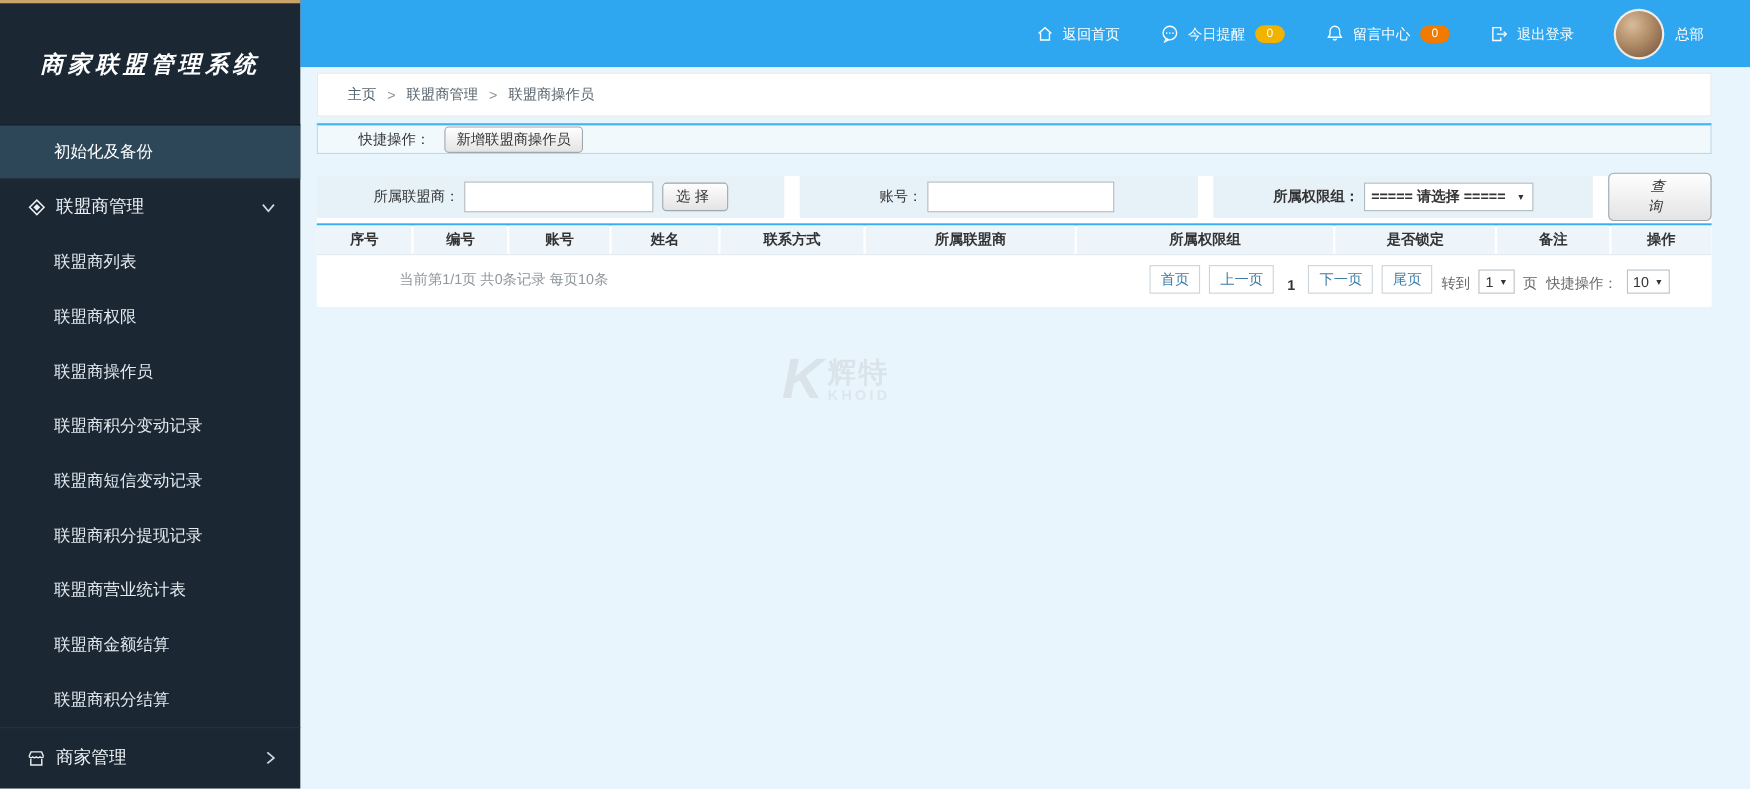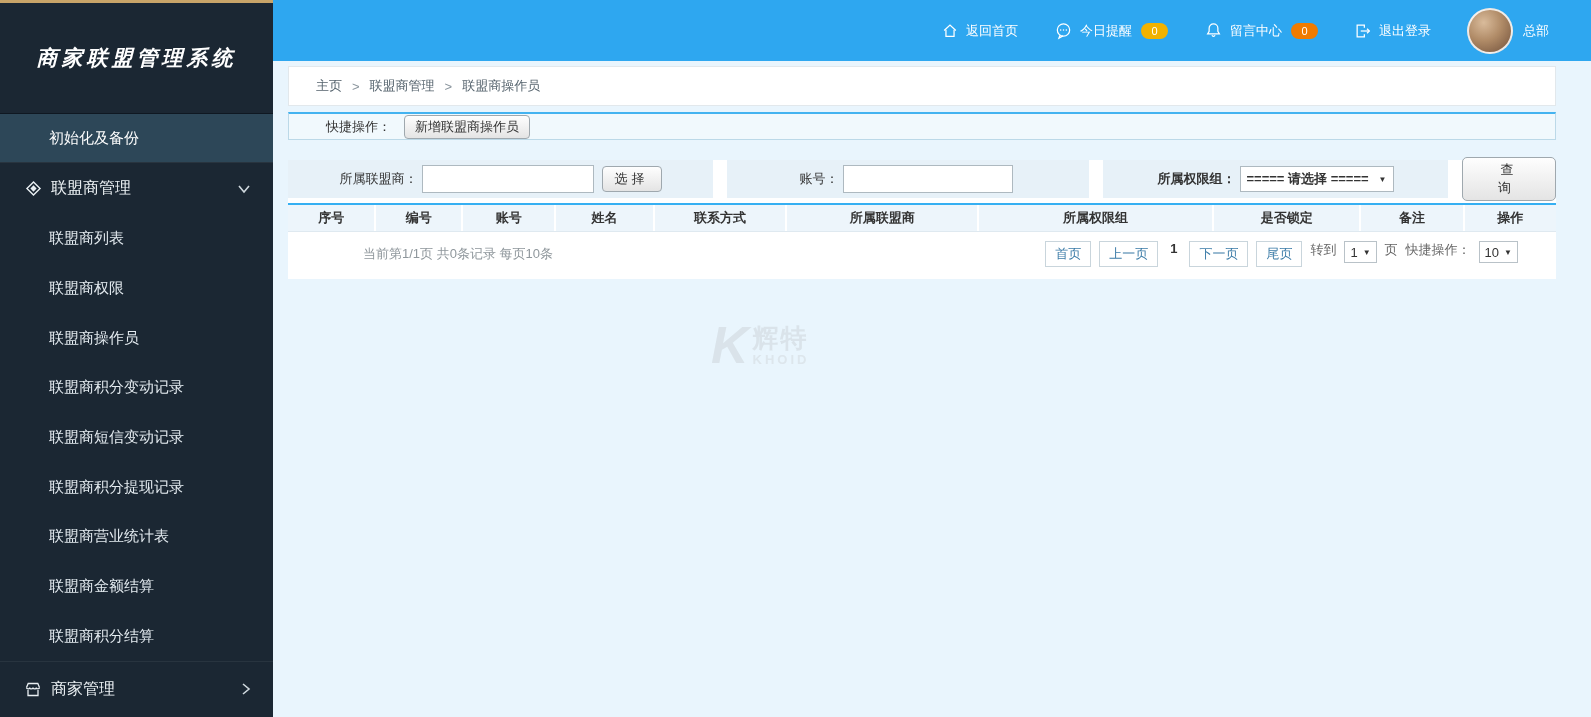--- a/index.html
+++ b/index.html
@@ -47,21 +47,21 @@
   .crumb { cursor:pointer; }
   .crumb-sep { color:#8a959d; }
 
   .quickop { margin-top:6px; height:28px; background:#f1f9fd; border:1px solid #bcd9e8;
              border-top:2px solid #44b3f0; display:flex; align-items:center; padding-left:37px; }
   .quickop-label { font-size:13px; font-weight:normal; color:#333; margin-right:13px; }
 
   .btn-gray { font-size:13px; color:#333; background:linear-gradient(#fefefe,#e4e4e4);
               border:1px solid #9fa8ae; border-radius:4px; padding:2px 10px; cursor:pointer;
               font-family:"Liberation Sans", sans-serif; }
-  .btn-gray.search { padding:3px 32px; letter-spacing:9px; text-indent:5px; border-radius:5px; }
+  .btn-gray.search { padding:3px 32px; letter-spacing:9px; text-indent:5px; border-radius:5px;font-style:italic; }
   .btn-gray.choose { letter-spacing:4px; padding:3px 12px; }
 
   .panel { margin-top:20px; background:#ffffff; padding-bottom:12px; }
   .filter-row { display:flex; gap:14px; height:38px; }
   .fcell { background:#e7f1f8; display:flex; align-items:center; justify-content:center; gap:4px; }
   .fcell.c1 { width:425px; } .fcell.c2 { width:362px; } .fcell.c3 { width:345px;font-weight:bold; } .fcell.c4 { width:94px; }
   .flabel { font-size:13px; color:#333; }
   .ftext { height:28px; border:1px solid #aeb9c0; background:#fff; width:172px; padding:0 6px;
            font-size:13px; margin-right:4px; }
   .ftext.account { width:170px; }
@@ -74,21 +74,21 @@
            border-bottom:1px solid #dfe9f0; height:29px; background:#fff; }
   .th { background:#edf5fb; display:flex; align-items:center; justify-content:center;
         font-size:13px; font-weight:bold; color:#333; }
   .th:nth-child(1){width:88px}.th:nth-child(2){width:86px}.th:nth-child(3){width:93px}
   .th:nth-child(4){width:98px}.th:nth-child(5){width:133px}.th:nth-child(6){width:193px}
   .th:nth-child(7){width:237px}.th:nth-child(8){width:148px}.th:nth-child(9){width:103px}
   .th:nth-child(10){width:93px}
 
   .pagination { display:flex; align-items:center; margin-top:9px; height:26px; }
   .pg-summary { margin-left:75px; font-size:13px; color:#8f979c; }
-  .pg-right { margin-left:auto; display:flex; align-items:flex-start; gap:8px; padding-right:38px;padding-left:17px; }
+  .pg-right { margin-left:auto; display:flex; align-items:flex-end; gap:8px; padding-right:38px;padding-left:17px; }
   .pager-btn { border:1px solid #c9d5dc; background:#fff; color:#3c7ca8; font-size:13px;
                padding:3px 9px; cursor:pointer; font-family:"Liberation Sans", sans-serif; }
   .pg-current { color:#333; font-size:13px; font-weight:bold; margin:0 4px; }
   .pg-text { font-size:13px; color:#666; }
   .mini-select { border:1px solid #b9c2c8; background:#fff; height:22px; display:inline-flex;
                  align-items:center; gap:5px; padding:0 5px; font-size:13px; color:#333; cursor:pointer; }
 
   .watermark { position:absolute; left:438px; top:258px; display:flex; align-items:center; gap:6px;
                color:#ccd6dd; opacity:.75; user-select:none; }
   .wm-k { font-size:52px; font-weight:bold; font-style:italic; line-height:1;

